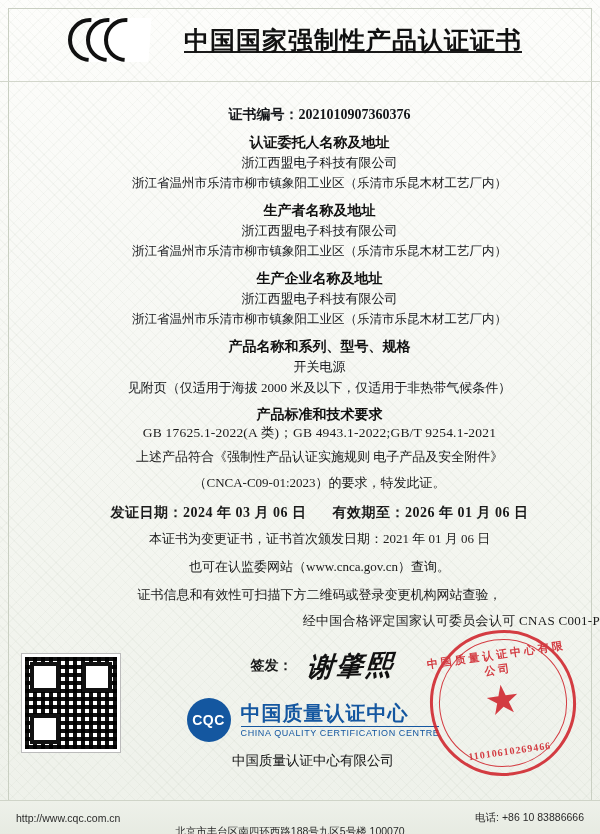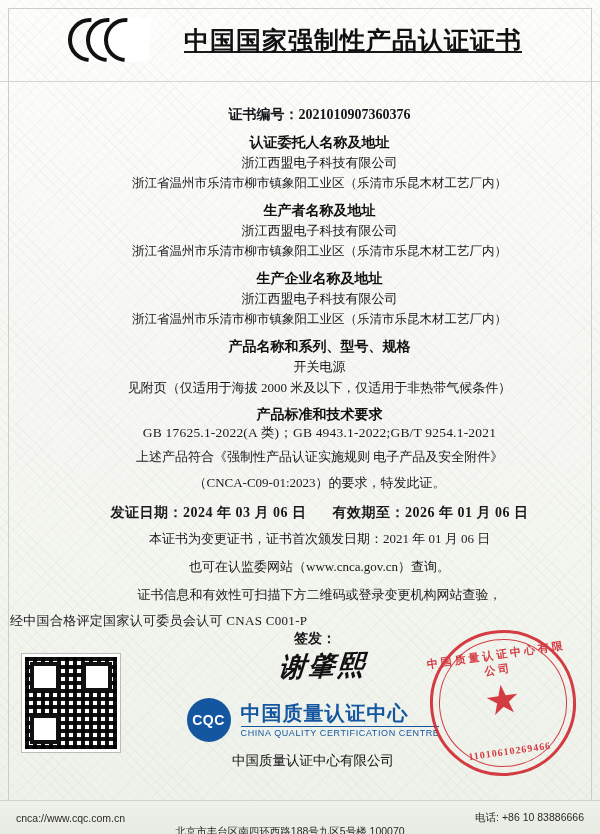--- a/index.html
+++ b/index.html
@@ -146,31 +146,31 @@
 
   
   .lower {
     position: absolute;
     left: 0;
     right: 0;
     top: 612px;
     height: 180px;
   }
   .cnas-line {
-    text-align: left;
+    text-align: right;
     font-size: 13px;
     letter-spacing: 0.3px;
     padding-left: 10px;
   }
   .sign-row {
     display: flex;
     align-items: center;
     justify-content: center;
+    margin-top: 18px;
     padding-left: 44px;
-    flex-direction: column;
   }
   .sign-label {
     font-size: 14px;
     font-weight: bold;
     margin-right: 14px;
   }
   .signature {
     font-family: "DejaVu Serif", serif;
     font-size: 27px;
     font-style: italic;
@@ -399,17 +399,17 @@
 
     <div class="seal">
       <div class="inner-ring"></div>
       <div class="seal-top">中国质量认证中心有限公司</div>
       <div class="star">★</div>
       <div class="seal-bottom">11010610269466</div>
     </div>
   </div>
 
   <div class="footer">
-    <div class="f-left">cnca://www.cqc.com.cn</div>
+    <div class="f-left">http://www.cqc.com.cn</div>
     <div class="f-mid">北京市丰台区南四环西路188号九区5号楼  100070</div>
     <div class="f-right">电话: +86 10 83886666</div>
   </div>
 </div>
 
 </body></html>

